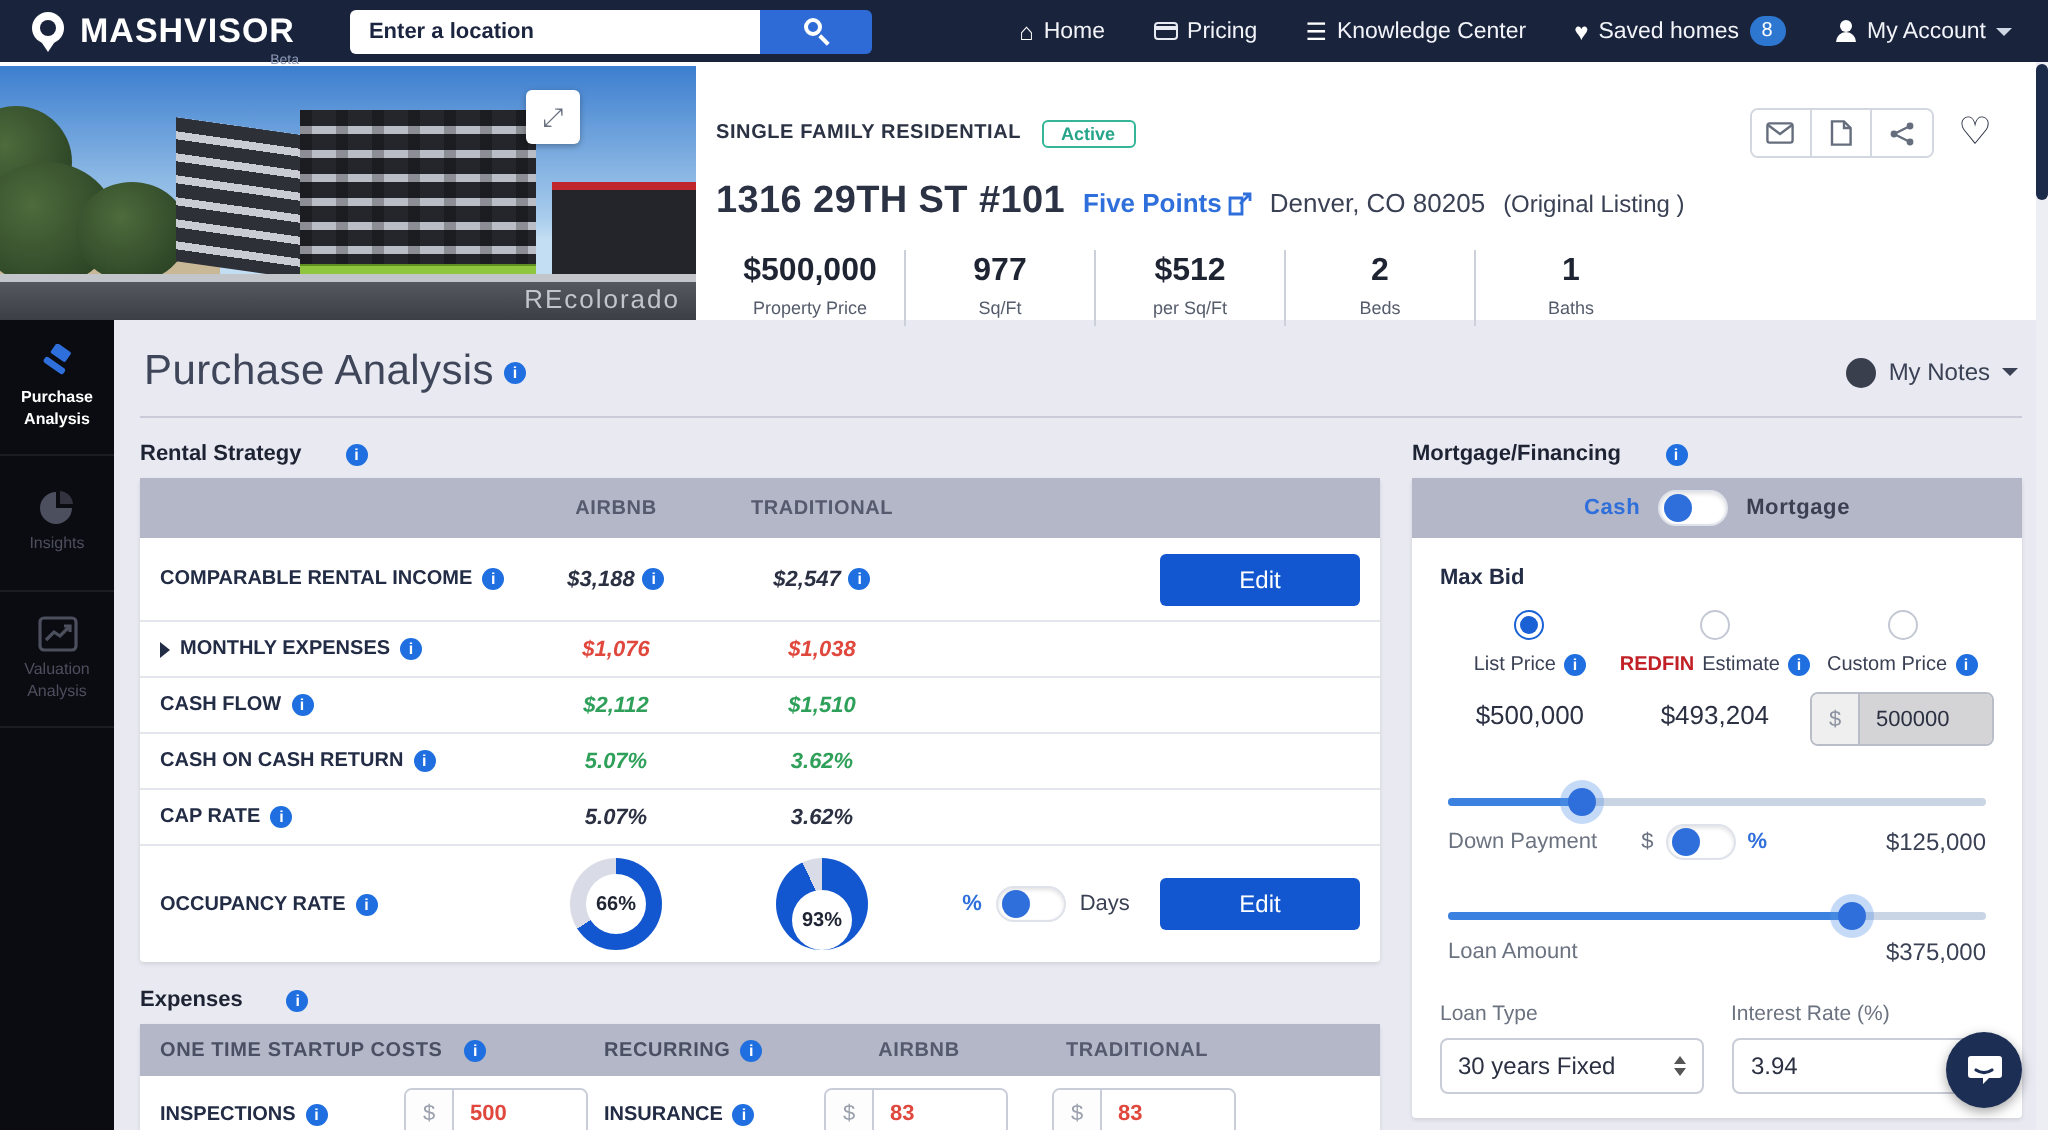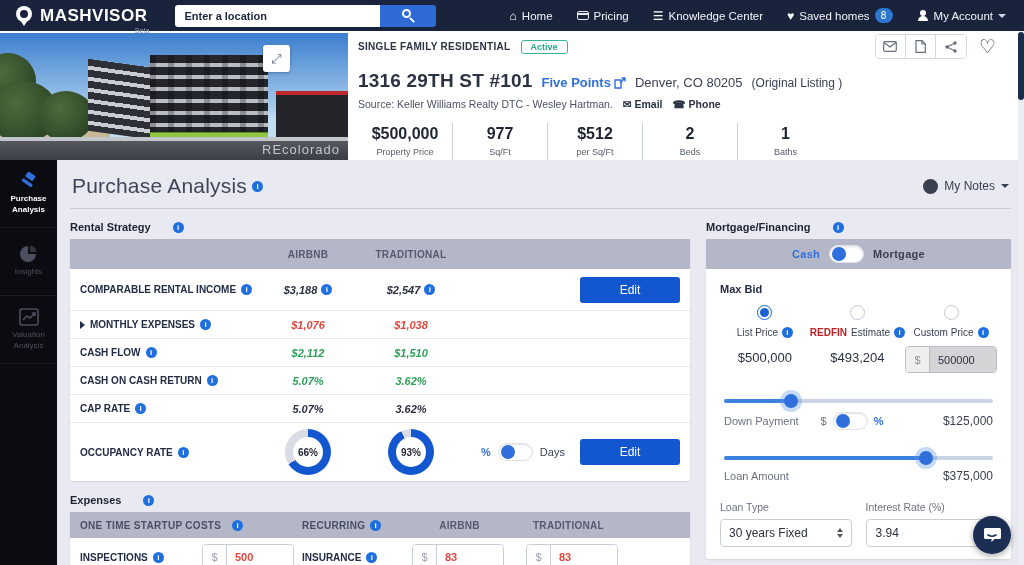--- a/index.html
+++ b/index.html
@@ -47,21 +47,21 @@
   .face-r { position:absolute; left:62px; top:0; width:118px; height:80px;
             background:repeating-linear-gradient(180deg,#24262c 0 8px,#b9bec6 8px 12px); }
   .face-r::after { content:""; position:absolute; inset:0; background:repeating-linear-gradient(90deg, rgba(0,0,0,.25) 0 6px, transparent 6px 18px); }
   .green-strip { position:absolute; left:62px; bottom:-2px; width:118px; height:9px; background:#8fc63f; border-top:1px solid #5f8f21; }
   .ph-red { position:absolute; right:-4px; top:58px; width:76px; height:50px; background:#23252b; border-top:4px solid #c0272d; }
   .ph-walk { position:absolute; left:0; top:104px; width:348px; height:6px; background:#c2c6cb; }
   .ph-road { position:absolute; left:0; top:108px; width:348px; height:19px; background:linear-gradient(#55585e,#3b3e44); }
   .ph-mark { position:absolute; right:8px; bottom:3px; font-size:13px; color:rgba(215,220,226,.85); letter-spacing:1px; }
   .ph-expand { position:absolute; top:12px; right:58px; width:27px; height:27px; background:#fff; border:none; border-radius:3px; box-shadow:0 1px 3px rgba(0,0,0,.3); color:#6a7180; font-size:13px; line-height:27px; text-align:center; padding:0; }
 
-  .prop-info { position:absolute; left:358px; top:3px; right:14px; }
+  .prop-info { position:absolute; left:358px; top:23px; right:14px; }
   .prop-line1 { display:flex; align-items:center; gap:10px; }
   .prop-type { font-size:10px; font-weight:bold; color:#2b3244; letter-spacing:.3px; }
   .status-badge { border:1px solid #35b597; color:#27a58a; font-size:9px; border-radius:3px; padding:1px 9px;font-weight:bold; }
   .hdr-actions { margin-left:auto; display:flex; align-items:center; gap:12px; margin-right:14px; }
   .icon-group { display:flex; border:1px solid #d3d7df; border-radius:4px; overflow:hidden; }
   .icon-group button { width:30px; height:23px; background:#fff; border:none; border-right:1px solid #d3d7df; display:flex; align-items:center; justify-content:center; color:#666e7d; }
   .icon-group button:last-child { border-right:none; }
   .heart-btn { background:none; border:none; font-size:19px; color:#2b3244; line-height:1; }
   .prop-line2 { display:flex; align-items:baseline; gap:9px; margin-top:11px; }
   .prop-address { font-size:19px; font-weight:bold; color:#2b3244; letter-spacing:.2px; }
@@ -270,25 +270,20 @@
       <a class="hood-link">
         <span>Five Points</span>
         <svg class="ext-ic" width="12" height="12" viewBox="0 0 12 12">
             <path d="M1 3 H7 V11 H1 Z" fill="none" stroke="#2f6fdb" stroke-width="1.4"></path>
             <path d="M6 6 L11 1 M7.5 1 H11 V4.5" fill="none" stroke="#2f6fdb" stroke-width="1.4"></path>
           </svg>
       </a>
       <span class="prop-city">Denver, CO 80205</span>
       <span class="prop-orig">(Original Listing )</span>
     </div>
-    <div class="prop-line3">
-      <span>Source: Keller Williams Realty DTC - Wesley Hartman.</span>
-      <a class="contact-link"><span>✉</span> <span>Email</span></a>
-      <a class="contact-link"><span>☎</span> <span>Phone</span></a>
-    </div>
     <div class="stats-row">
       <div class="stat">
         <div class="stat-value">$500,000</div>
           <div class="stat-label">Property Price</div>
       </div>
       <div class="stat">
         <div class="stat-value">977</div>
           <div class="stat-label">Sq/Ft</div>
       </div>
       <div class="stat">
@@ -426,21 +421,21 @@
           <span class="row-label">
               <span>OCCUPANCY RATE</span>
               <span class="info-icon"></span>
             </span>
           <span>
               <span class="donut" style="background: conic-gradient(rgb(18, 87, 207) 237.6deg, rgb(217, 220, 230) 0deg);">
                 <span class="donut-hole">66%</span>
               </span>
             </span>
           <span>
-              <span class="donut" style="background: conic-gradient(rgb(18, 87, 207) 334.8deg, rgb(217, 220, 230) 0deg);">
+              <span class="donut" style="background: conic-gradient(rgb(18, 87, 207) 334.8deg, rgb(217, 220, 230) 0deg); align-items: flex-end;">
                 <span class="donut-hole">93%</span>
               </span>
             </span>
           <span class="toggle-wrap">
             <span class="tg-label blue">%</span>
             <span class="toggle">
                 <span class="knob"></span>
               </span>
             <span class="tg-label">Days</span>
           </span>

